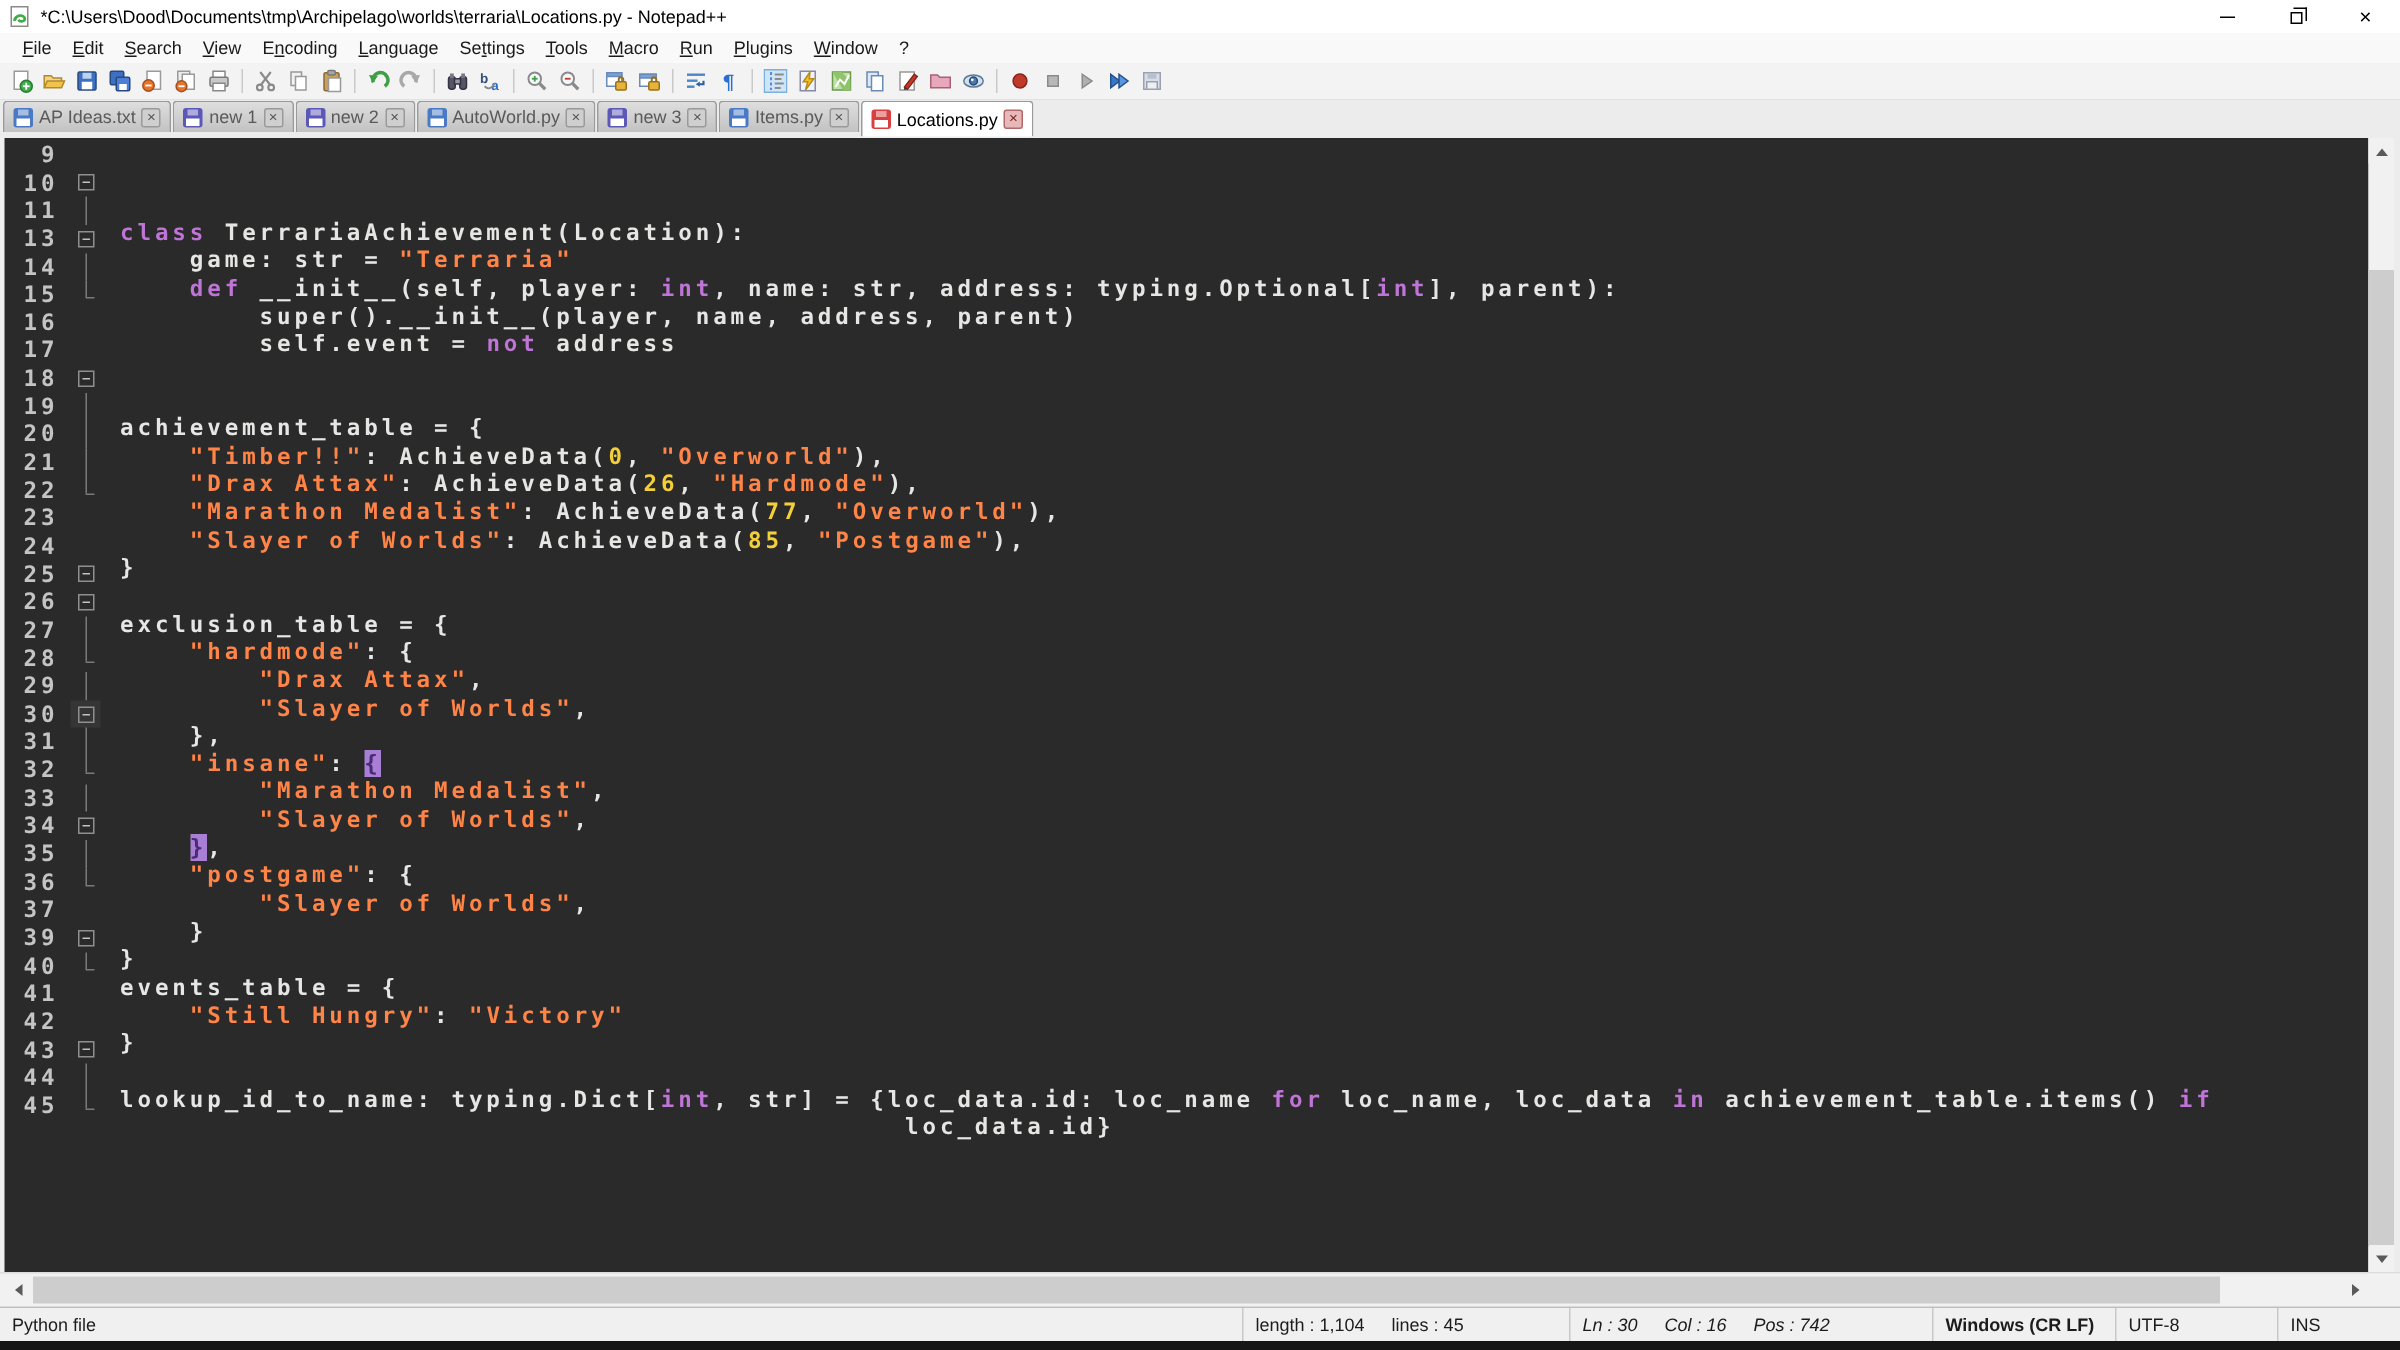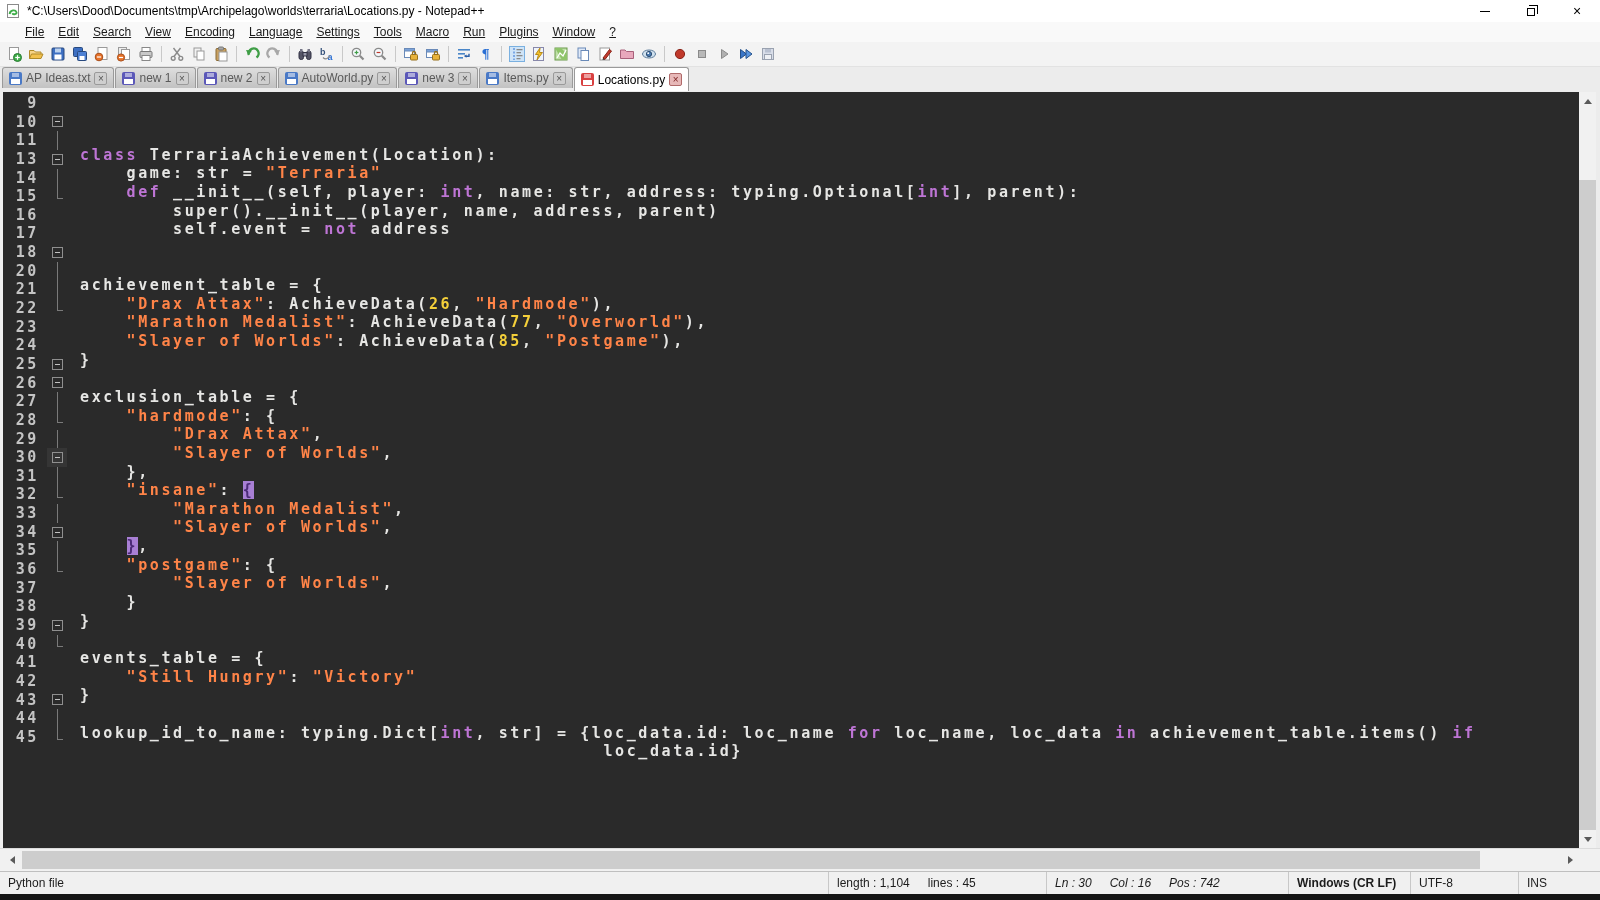--- a/index.html
+++ b/index.html
@@ -12,21 +12,21 @@
   .title-icon { width:16px; height:16px; margin:0 6px 0 5px; flex:none; }
   .title-text { font-size:12px; color:#000; white-space:nowrap; }
   .title-spacer { flex:1; }
   .wbtn { width:46px; height:22px; display:flex; align-items:center; justify-content:center; color:#000; flex:none; }
   .min-glyph { width:10px; height:1px; background:#000; }
   .restore-glyph { width:8px; height:8px; border:1px solid #000; position:relative; margin-top:2px; }
   .restore-glyph::before { content:""; position:absolute; left:1px; top:-4px; width:8px; height:8px; border:1px solid #000; border-left:none; border-bottom:none; }
   .close-glyph { font-size:14px; line-height:14px; }
 
   
-  .menubar { height:20px; background:#f9f9f9; display:flex; align-items:center; padding-left:18px; flex:none; font-size:12px; color:#1a1a1a;text-decoration:underline; }
+  .menubar { height:20px; background:#f9f9f9; display:flex; align-items:center; padding-left:8px; flex:none; font-size:12px; color:#1a1a1a; }
   .menu-item { padding:2px 7px; white-space:nowrap; }
   .menu-item u { text-decoration:underline; }
 
   
   .toolbar { height:25px; background:#f3f3f3; border-bottom:1px solid #e2e2e2; display:flex; align-items:center; padding-left:3px; flex:none; }
   .tbi { width:20px; height:20px; display:flex; align-items:center; justify-content:center; margin:0 1px; }
   .tb-sep { width:1px; height:16px; background:#c9c9c9; margin:0 4px; }
 
   
   .tabbar { height:25px; background:#ececec; display:flex; align-items:flex-start; padding-left:2px; flex:none; position:relative; }
@@ -469,20 +469,27 @@
           <span class="code"></span>
         </div>
         <div class="row">
           <span class="lnum">18</span>
           <span class="fold">
             <span class="fbox"></span>
           </span>
           <span class="code"><span class="t-d">achievement_table = {</span></span>
         </div>
         <div class="row">
+          <span class="lnum">19</span>
+          <span class="fold">
+            <span class="fline"></span>
+          </span>
+          <span class="code"><span class="t-d">    </span><span class="t-s">"Timber!!"</span><span class="t-d">: AchieveData(</span><span class="t-v">0</span><span class="t-d">, </span><span class="t-s">"Overworld"</span><span class="t-d">),</span></span>
+        </div>
+        <div class="row">
           <span class="lnum">20</span>
           <span class="fold">
             <span class="fline"></span>
           </span>
           <span class="code"><span class="t-d">    </span><span class="t-s">"Drax Attax"</span><span class="t-d">: AchieveData(</span><span class="t-v">26</span><span class="t-d">, </span><span class="t-s">"Hardmode"</span><span class="t-d">),</span></span>
         </div>
         <div class="row">
           <span class="lnum">21</span>
           <span class="fold">
             <span class="fline"></span>
@@ -587,25 +594,20 @@
           <span class="lnum">36</span>
           <span class="fold">
             <span class="fend"></span>
           </span>
           <span class="code"><span class="t-d">    }</span></span>
         </div>
         <div class="row">
           <span class="lnum">37</span>
           <span class="fold"></span>
           <span class="code"><span class="t-d">}</span></span>
-        </div>
-        <div class="row">
-          <span class="lnum">38</span>
-          <span class="fold"></span>
-          <span class="code"></span>
         </div>
         <div class="row">
           <span class="lnum">39</span>
           <span class="fold">
             <span class="fbox"></span>
           </span>
           <span class="code"><span class="t-d">events_table = {</span></span>
         </div>
         <div class="row">
           <span class="lnum">40</span>

